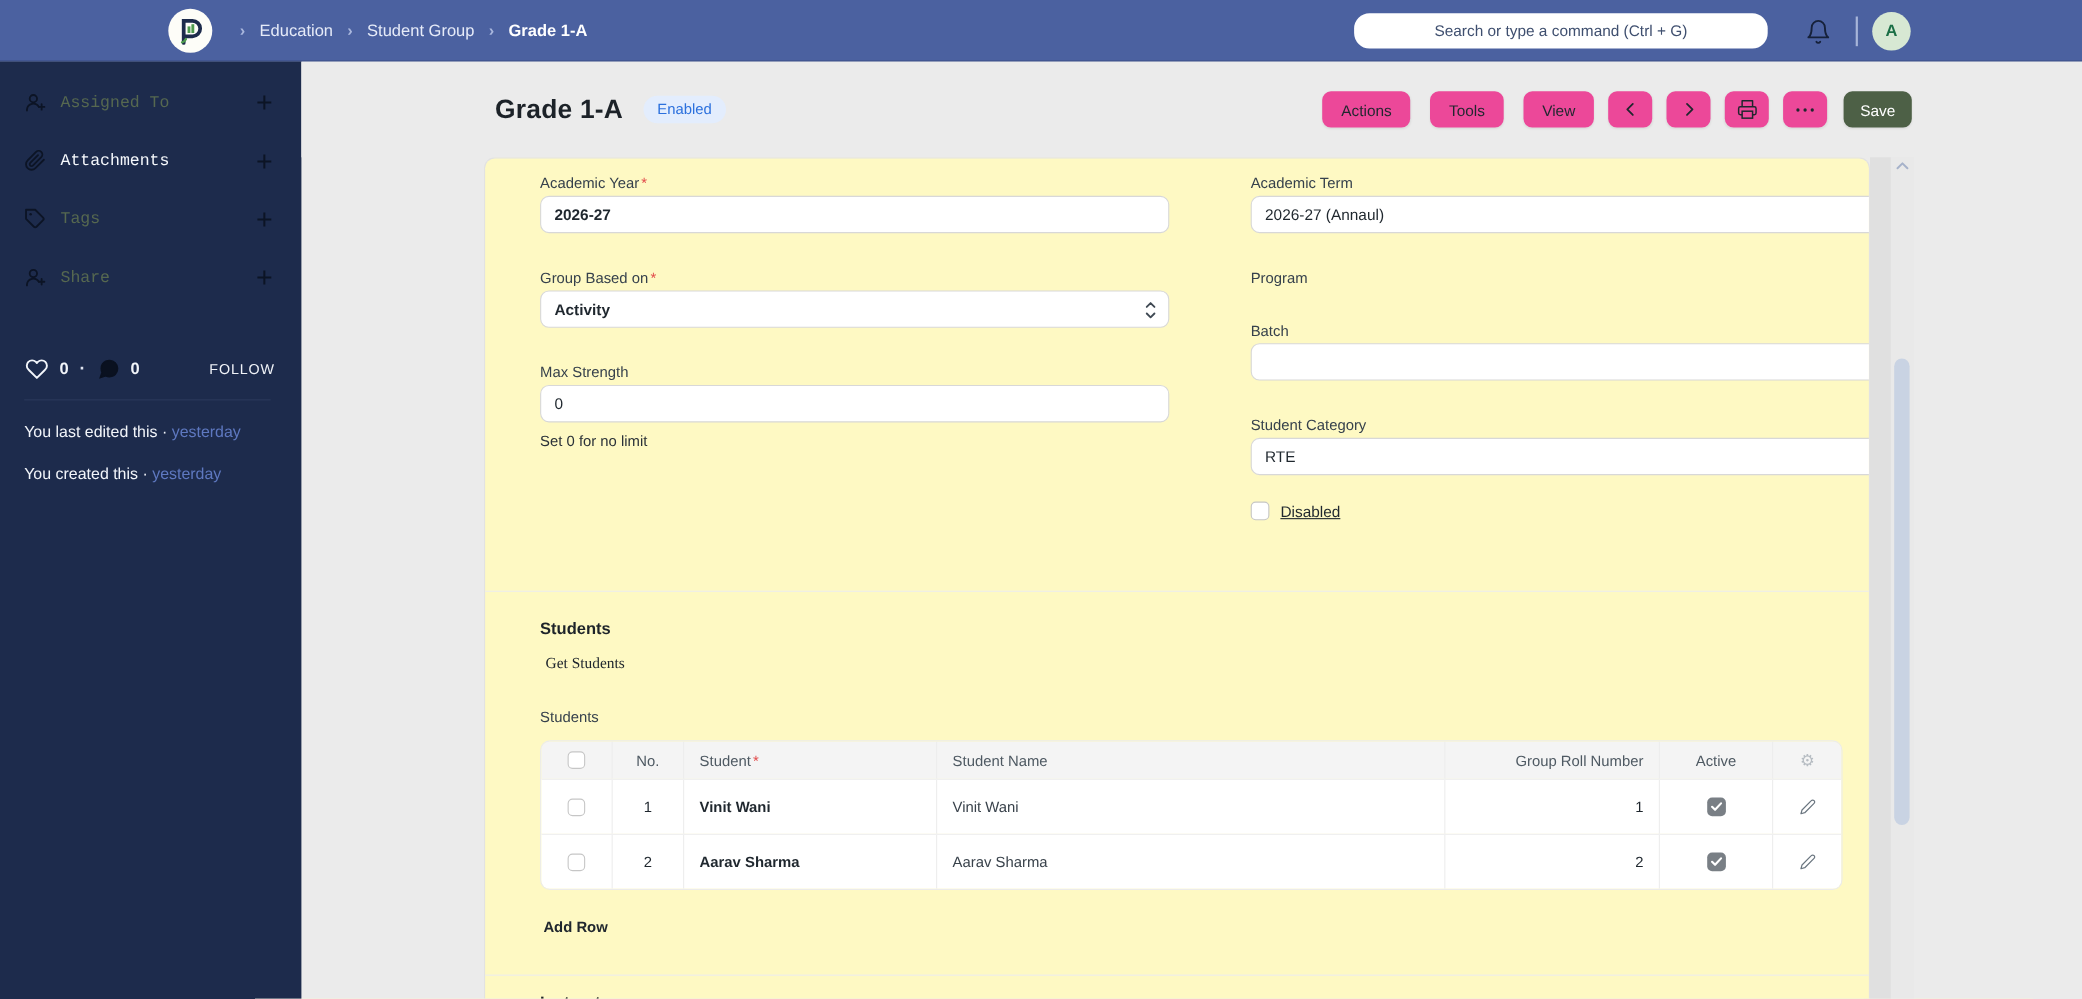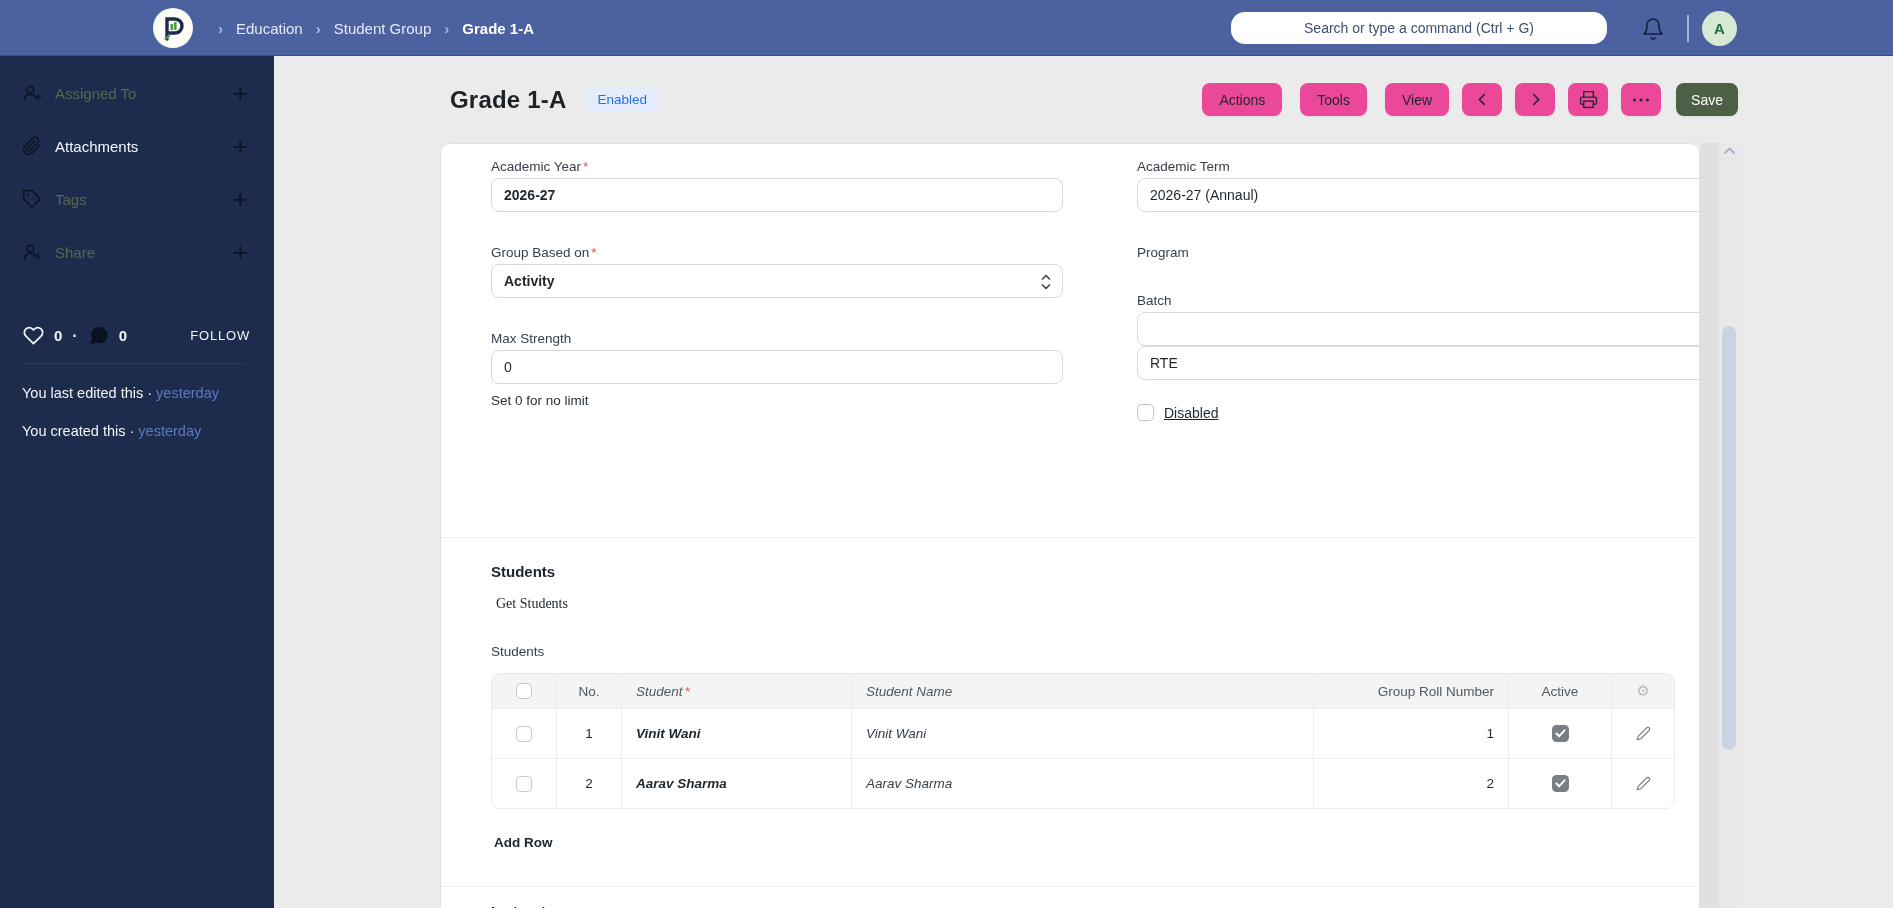--- a/index.html
+++ b/index.html
@@ -24,21 +24,21 @@
               border:none; cursor:pointer; }
   .nav-divider { position:absolute; left:1687px; top:15px; width:1.5px; height:27px; background:#c6d1ec; opacity:.75; }
   .avatar { position:absolute; left:1702px; top:11px; width:35px; height:35px; border-radius:50%;
             background:#d7e8d3; color:#1b6f46; font-size:15px; font-weight:600;
             display:flex; align-items:center; justify-content:center; cursor:pointer; }
 
   
   .sidebar { position:absolute; left:0; top:56px; width:274px; height:852px; background:#1d2b4c;
              padding:20px 24px 0 22px; }
   .side-item { display:flex; align-items:center; height:34px; margin-bottom:19px; }
-  .side-item .s-label { margin-left:13px; font-size:15px; font-weight:500; color:#566850; }
+  .side-item .s-label { margin-left:13px; font-size:15px; font-weight:500; color:#566850;font-family:Liberation Mono, monospace; }
   .side-item.bright .s-label { color:#f5f8fc; }
   .side-plus { margin-left:auto; background:none; border:none; color:#0c1425; font-size:26px; font-weight:400;
                line-height:20px; cursor:pointer; padding:0 2px; }
   .likes-row { display:flex; align-items:center; margin-top:56px; }
   .count { color:#f2f5fa; font-size:15px; font-weight:600; margin-left:9px; }
   .dot-sep { color:#dfe5f0; margin:0 10px; font-weight:700; }
   .follow-btn { margin-left:auto; background:none; border:none; color:#f0f3f8; font-size:13px;
                 letter-spacing:.8px; font-weight:500; cursor:pointer; }
   .side-hr { border:none; border-top:1px solid #2c3a5c; margin:17px 4px 0 0; }
   .side-meta { margin-top:17px; font-size:14.5px; font-weight:500; color:#f2f5fa; line-height:1.75;
@@ -54,21 +54,21 @@
                   padding:5px 13px; border-radius:13px; }
   .head-actions { margin-left:auto; display:flex; align-items:center; }
   .btn { height:33px; border:none; border-radius:8px; background:#ec4899; color:#1f272e; font-size:14px;
          font-family:"Liberation Sans", sans-serif; cursor:pointer; box-shadow:0 1px 2px rgba(0,0,0,.07);
          display:flex; align-items:center; justify-content:center; }
   .btn-text { padding:0 17px; margin-left:18px; }
   .btn-icon { width:40px; margin-left:13px; }
   .btn-save { margin-left:15px; background:#4d6046; color:#ffffff; font-weight:500; padding:0 15px; }
 
   
-  .card { position:absolute; left:440px; top:143px; width:1260px; height:765px; background:#ffffff;
+  .card { position:absolute; left:440px; top:143px; width:1260px; height:765px; background:#fef9c3;
           border:1px solid #e2e2e2; border-bottom:none; border-radius:10px 10px 0 0; overflow:hidden; }
   .fields { position:relative; height:394px; border-bottom:1px solid #ededed; }
   .fcol { position:absolute; top:15px; width:572px; }
   .fcol.left { left:50px; }
   .fcol.right { left:696px; width:571px; }
   .flabel { font-size:13.5px; color:#36414c; margin-bottom:4px; margin-top:33px; }
   .flabel:first-child { margin-top:0; }
   .req { color:#e24c4c; margin-left:2px; }
   .finput { height:34px; width:100%; border:1px solid #d8d8d8; border-radius:8px; padding:0 12px;
             font-size:14px; color:#1f272e; background:#fff; display:flex; align-items:center;
@@ -90,21 +90,21 @@
                   font-family:Liberation Serif, serif; }
   .grid-label { margin-top:30px; font-size:13.5px; color:#36414c; }
   .grid-table { margin-top:14px; width:1184px; border:1px solid #ebebeb; border-radius:9px; overflow:hidden;text-align:right; }
   .trow { display:grid; grid-template-columns:64px 65px 230px 462px 195px 103px 63px; align-items:center; }
   .trow.thead { height:34px; background:#f4f4f4; font-size:13.5px; color:#4e5962; }
   .trow.tbody { height:50px; background:#fff; border-top:1px solid #efefef; font-size:13.5px; }
   .tcell { height:100%; display:flex; align-items:center; }
   .tcell + .tcell { border-left:1px solid #ededed; }
   .c-center { justify-content:center; }
   .c-right { justify-content:flex-end; padding-right:14px; }
-  .c-pad { padding-left:14px;font-style:italic; }
+  .c-pad { padding-left:14px; }
   .student-link { font-weight:700; color:#1f272e; }
   .student-name { color:#39424b; }
   .checkbox.sm { width:16px; height:16px; }
   .checkbox.checked { width:17px; height:17px; background:#797f85; border:none; display:flex;
                       align-items:center; justify-content:center; }
   .gear-glyph { font-size:15px; color:#b6bcc2; }
   .edit-btn { background:none; border:none; cursor:pointer; }
   .add-row { display:block; margin-top:26px; margin-left:3px; background:none; border:none; font-size:13.5px;
              font-weight:700; color:#20272e; cursor:pointer; font-family:"Liberation Sans", sans-serif; }
 
@@ -269,20 +269,21 @@
 
     <div class="fcol right">
       <div class="flabel">Academic Term</div>
       <input class="finput" value="2026-27 (Annaul)" style="">
 
       <div class="flabel">Program</div>
 
       <div class="flabel">Batch</div>
       <input class="finput" value="" style="">
 
+      <div class="flabel">Student Category</div>
       <input class="finput" value="RTE" style="">
 
       <div class="check-row">
         <div class="checkbox"></div>
         <span>Disabled</span>
       </div>
     </div>
   </section>
 
   <section class="students">

